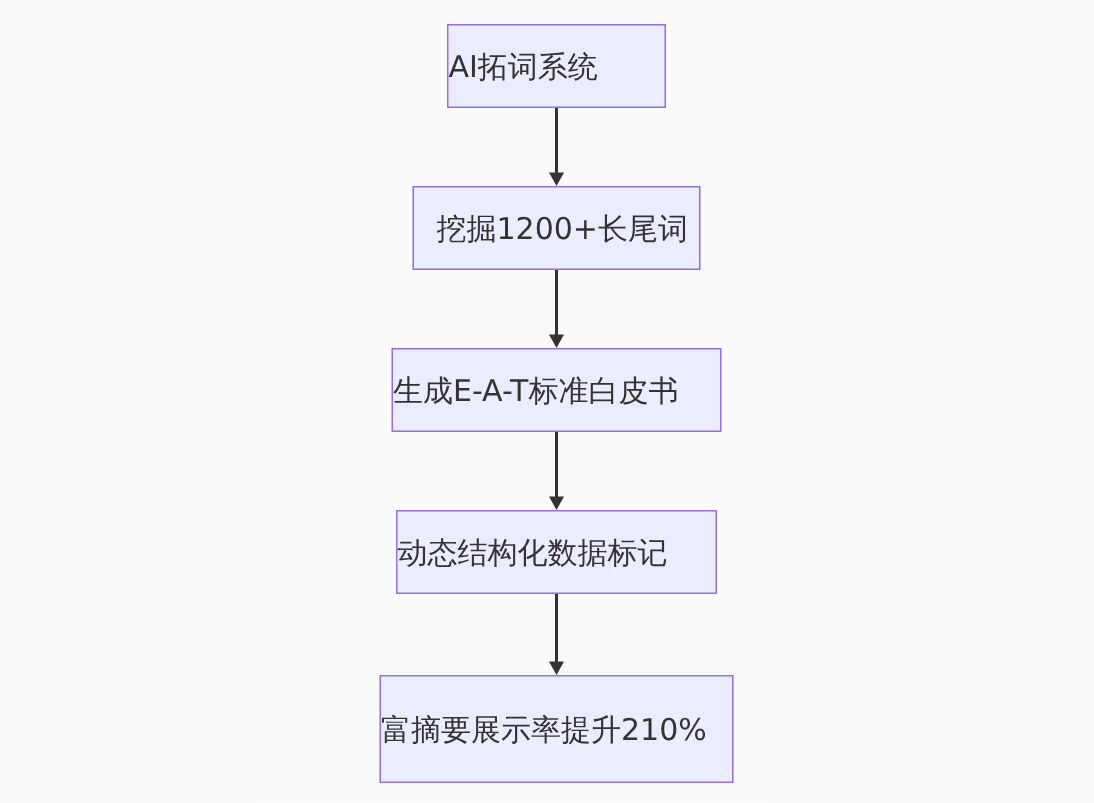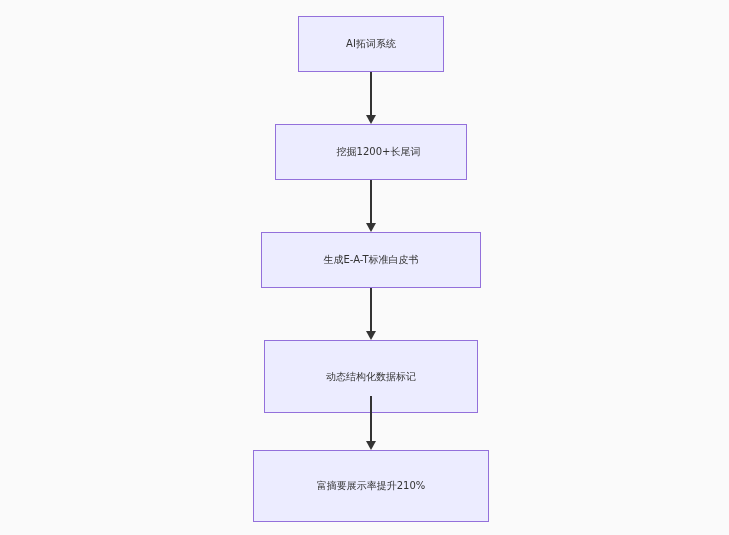--- a/index.html
+++ b/index.html
@@ -15,30 +15,30 @@
     width:729px;height:535px;
     background:var(--bg);
     overflow:hidden;
     font-family:"DejaVu Sans","Liberation Sans",sans-serif;
   }
   .node{
     position:absolute;
     box-sizing:border-box;
     background:var(--node-fill);
     border:1.5px solid var(--node-border);
-    display:flex;align-items:center;justify-content:center;
+    display:flex;align-items:center;justify-content:flex-start;
     color:var(--text);
-    font-size:10px;
+    font-size:20px;
     line-height:1;
     white-space:nowrap;
   }
   .n1{left:298px;top:16px;width:146px;height:56px;}
   .n2{left:275px;top:124px;width:192px;height:56px;padding-left:15px;}
   .n3{left:261px;top:232px;width:220px;height:56px;}
-  .n4{left:264px;top:340px;width:214px;height:73px;}
+  .n4{left:264px;top:340px;width:214px;height:56px;}
   .n5{left:253px;top:450px;width:236px;height:72px;}
 
   .arrow{position:absolute;left:365px;width:12px;}
   .a1{top:72px;height:52px;}
   .a2{top:180px;height:52px;}
   .a3{top:288px;height:52px;}
   .a4{top:396px;height:54px;}
   .arrow .line{
     position:absolute;left:5px;top:0;bottom:8px;width:2px;
     background:var(--arrow);

